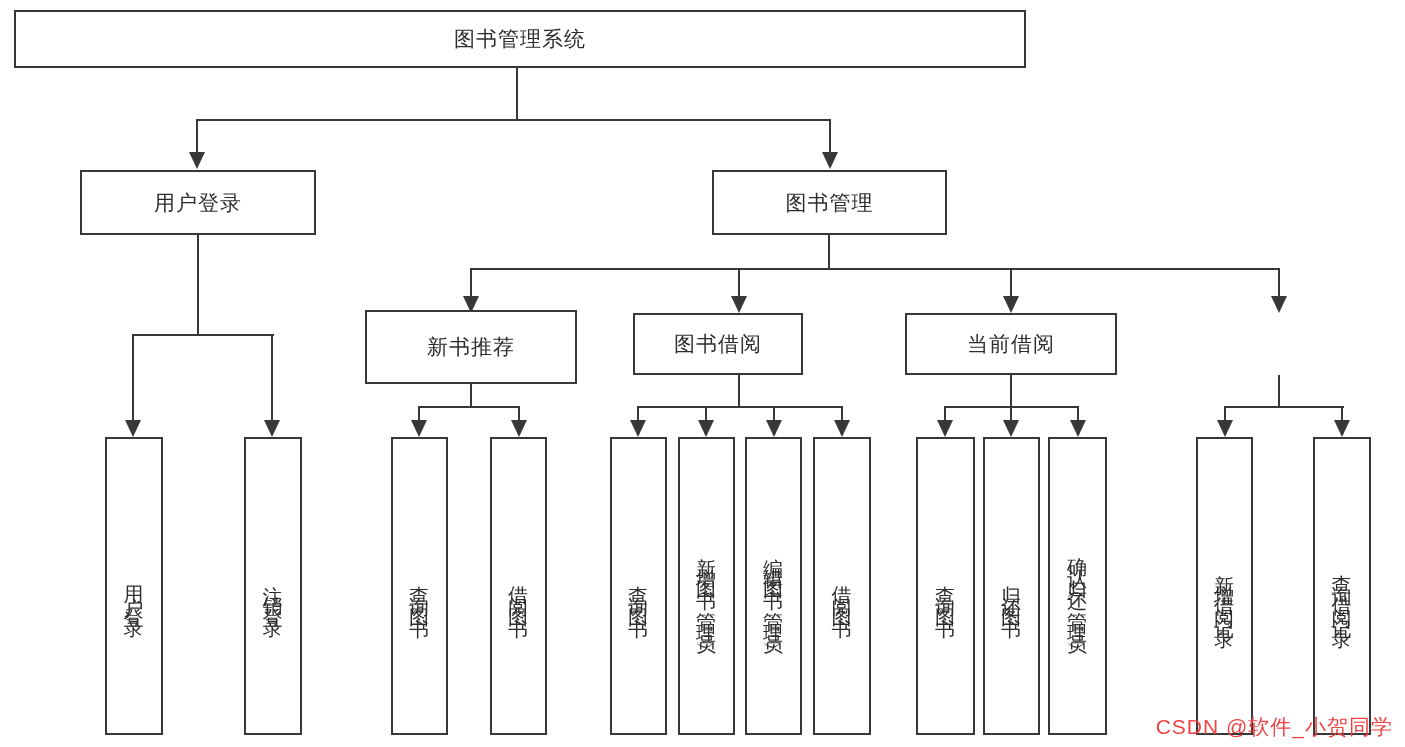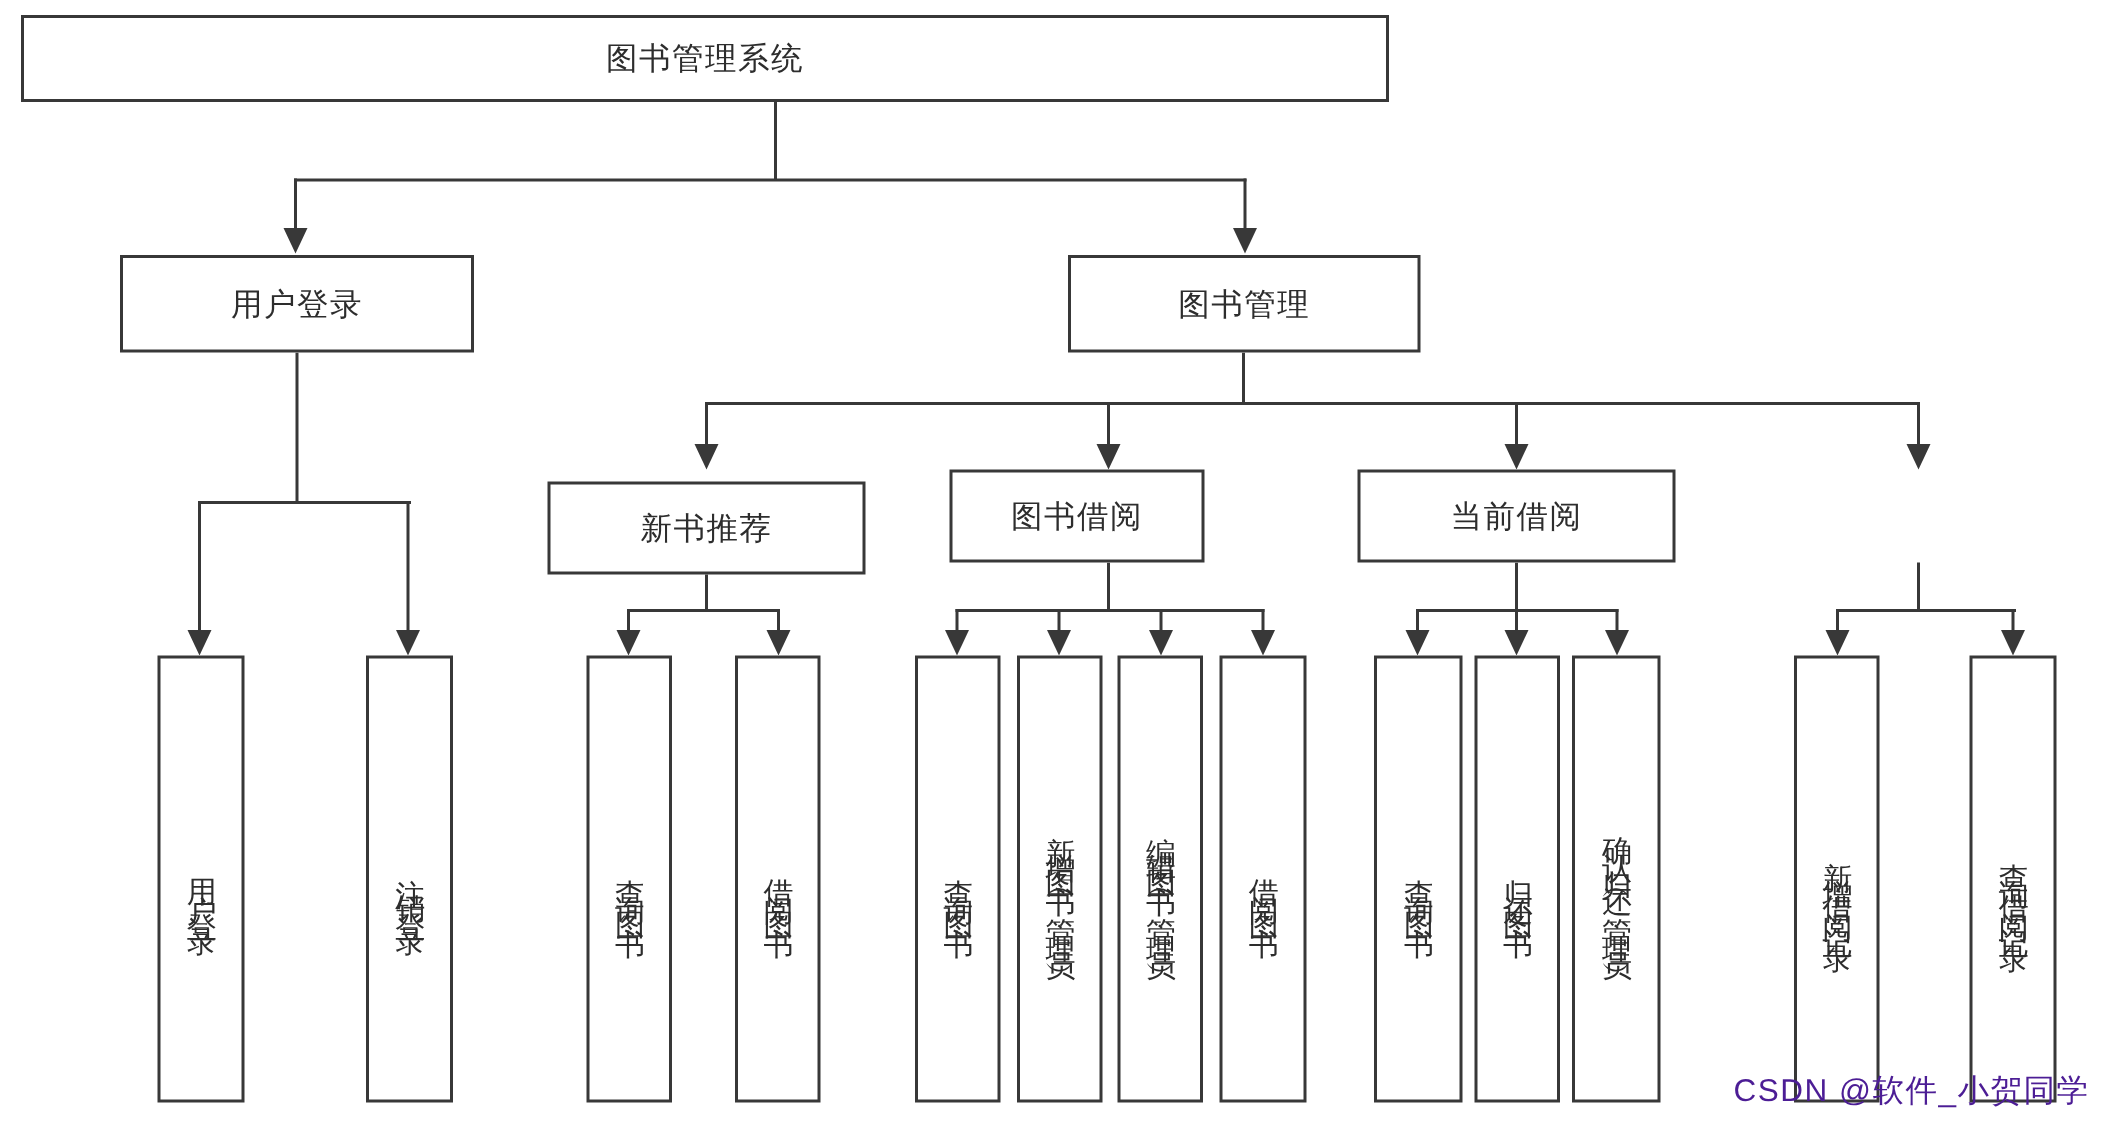--- a/index.html
+++ b/index.html
@@ -37,32 +37,32 @@
   .arrow{
     position:absolute;width:0;height:0;z-index:1;
     border-left:8px solid transparent;
     border-right:8px solid transparent;
     border-top:17px solid #383838;
   }
   .watermark{
     position:absolute;
     right:12px;bottom:6px;
     font-size:21px;
-    color:#4c1d95;
+    color:#ef4444;
     letter-spacing:1px;
     z-index:5;
     white-space:nowrap;
   }
 </style>
 </head>
 <body>
 
 <div class="canvas">
 
-  <div class="box" style="left:14px;top:10px;width:912px;height:58px">图书管理系统</div>
+  <div class="box" style="left:14px;top:10px;width:1012px;height:58px">图书管理系统</div>
 
   <div class="vline" style="left:516px;top:68px;height:52px"></div>
   <div class="hline" style="left:196px;top:119px;width:635px"></div>
   <div class="vline" style="left:196px;top:119px;height:35px"></div>
   <div class="arrow" style="left:189px;top:152px"></div>
   <div class="vline" style="left:829px;top:119px;height:35px"></div>
   <div class="arrow" style="left:822px;top:152px"></div>
 
   <div class="box" style="left:80px;top:170px;width:236px;height:65px">用户登录</div>
   <div class="box" style="left:712px;top:170px;width:235px;height:65px">图书管理</div>
@@ -78,21 +78,21 @@
   <div class="hline" style="left:470px;top:268px;width:810px"></div>
   <div class="vline" style="left:470px;top:268px;height:31px"></div>
   <div class="arrow" style="left:463px;top:296px"></div>
   <div class="vline" style="left:738px;top:268px;height:31px"></div>
   <div class="arrow" style="left:731px;top:296px"></div>
   <div class="vline" style="left:1010px;top:268px;height:31px"></div>
   <div class="arrow" style="left:1003px;top:296px"></div>
   <div class="vline" style="left:1278px;top:268px;height:31px"></div>
   <div class="arrow" style="left:1271px;top:296px"></div>
 
-  <div class="box" style="left:365px;top:321px;width:212px;height:62px">新书推荐</div>
+  <div class="box" style="left:365px;top:310px;width:212px;height:74px">新书推荐</div>
   <div class="box" style="left:633px;top:313px;width:170px;height:62px">图书借阅</div>
   <div class="box" style="left:905px;top:313px;width:212px;height:62px">当前借阅</div>
 
   <div class="vline" style="left:470px;top:375px;height:32px"></div>
   <div class="hline" style="left:418px;top:406px;width:102px"></div>
   <div class="vline" style="left:418px;top:406px;height:16px"></div>
   <div class="arrow" style="left:411px;top:420px"></div>
   <div class="vline" style="left:518px;top:406px;height:16px"></div>
   <div class="arrow" style="left:511px;top:420px"></div>
 

